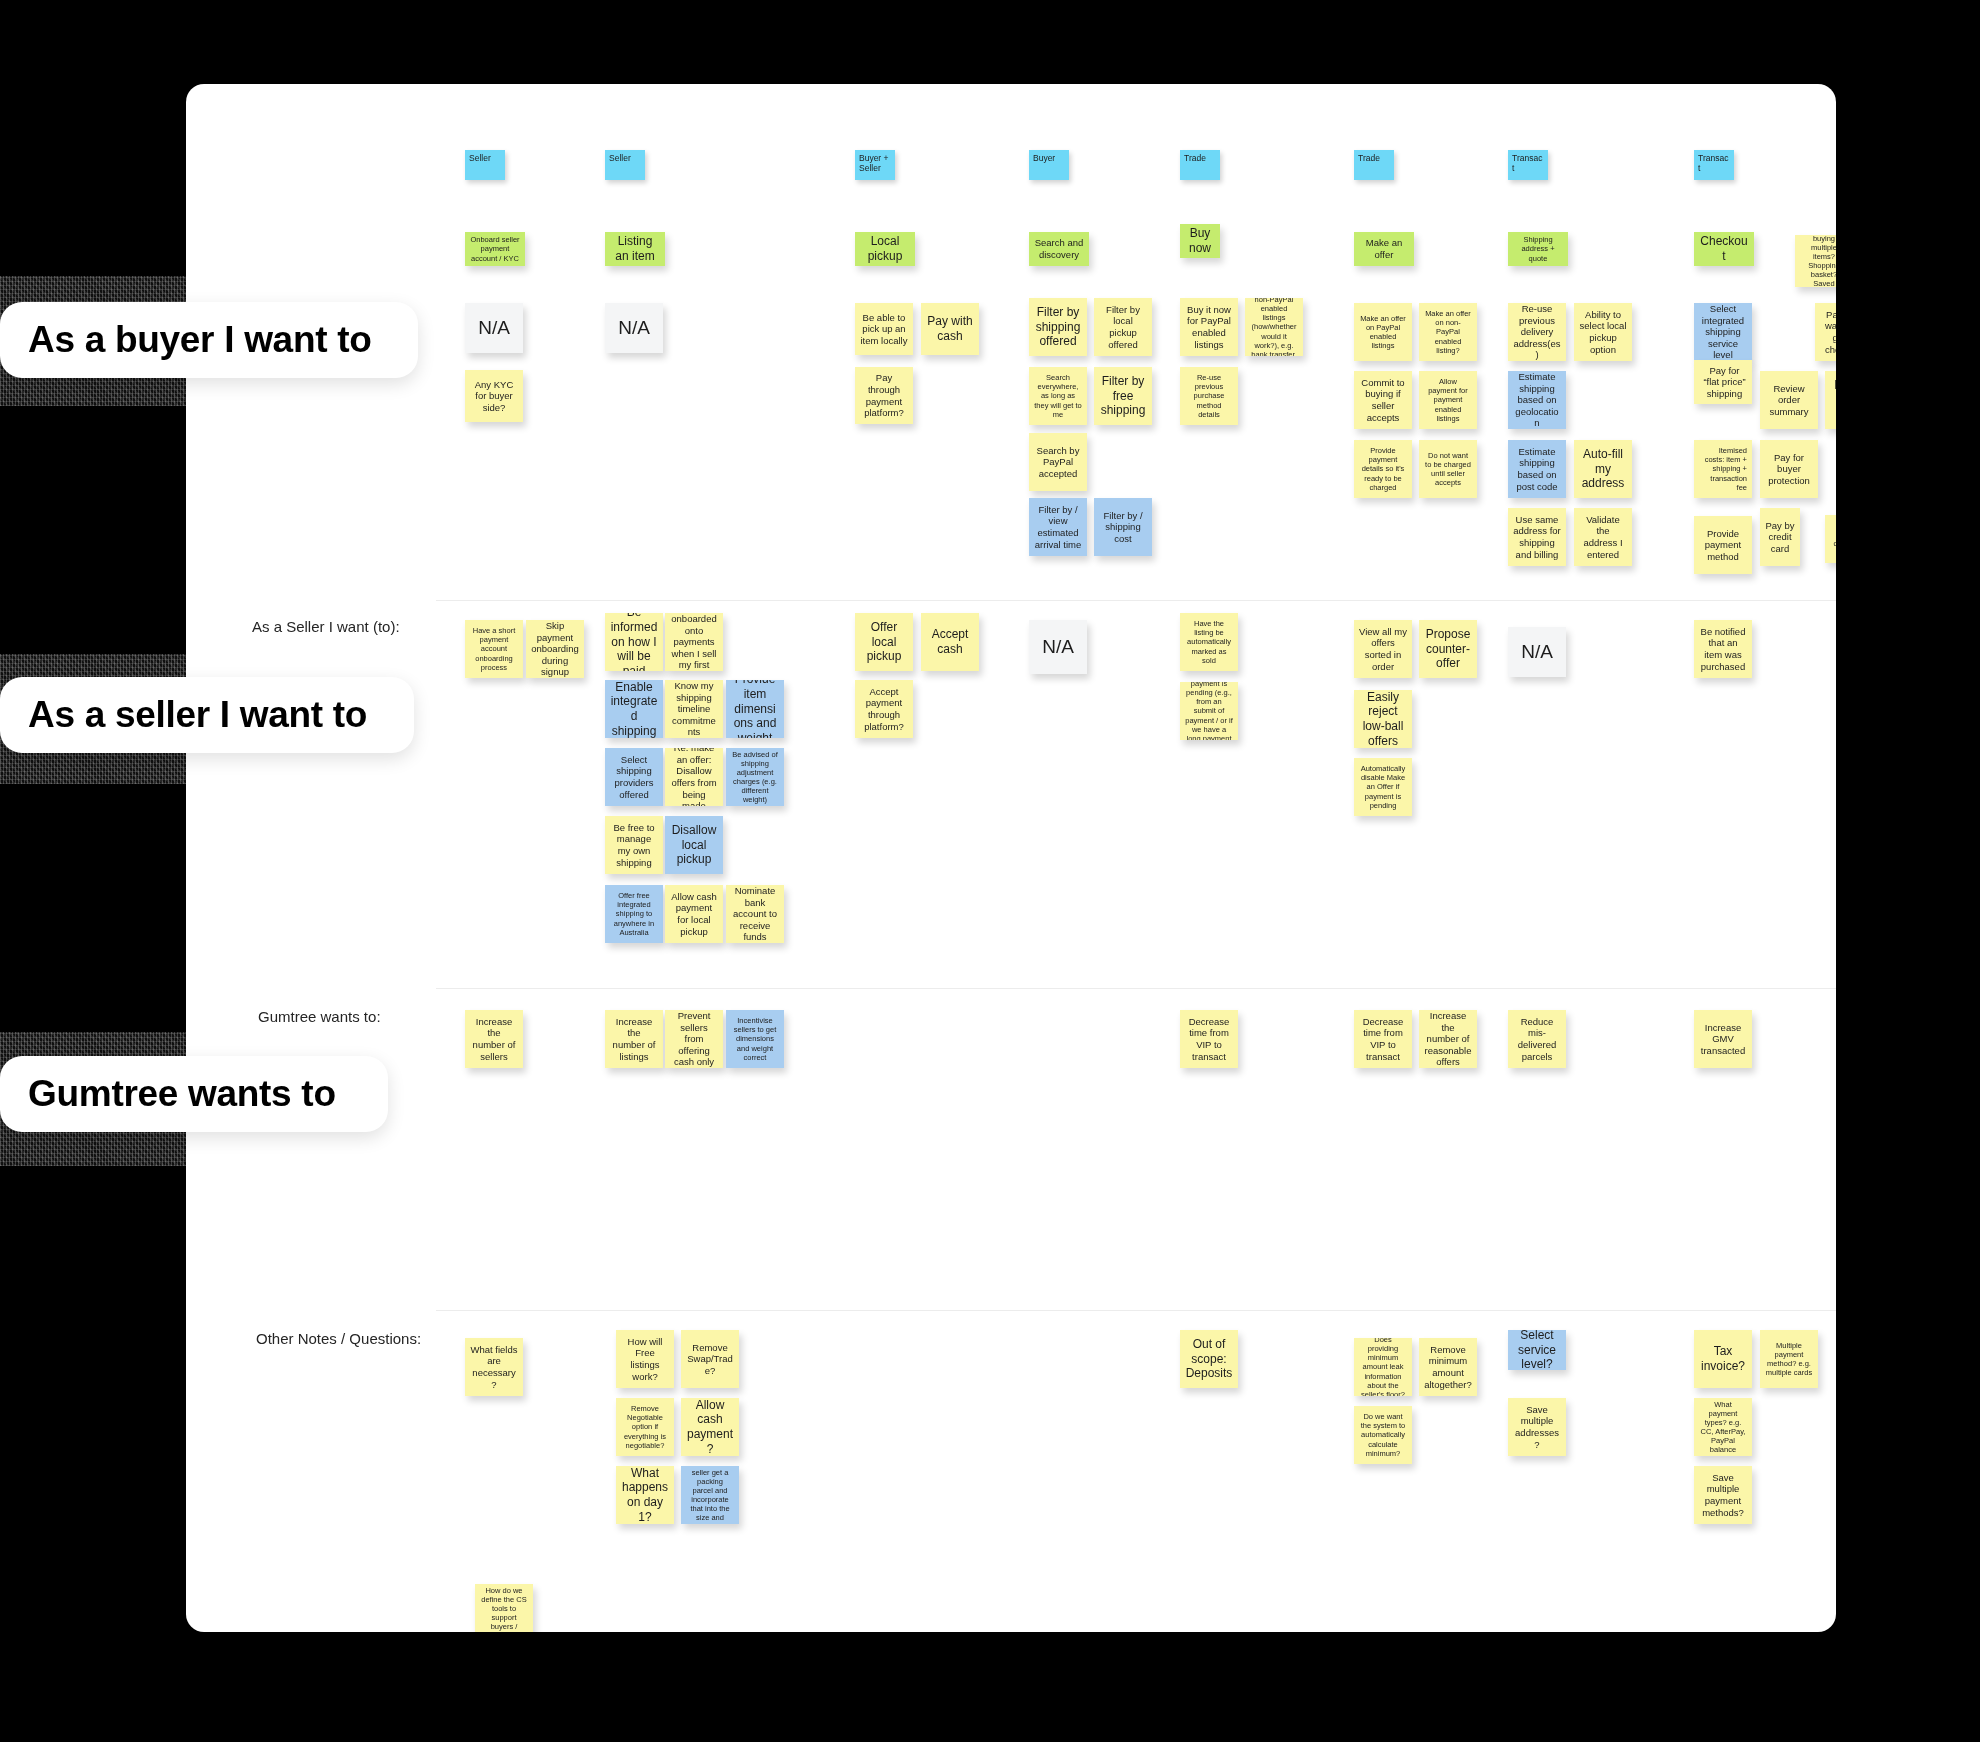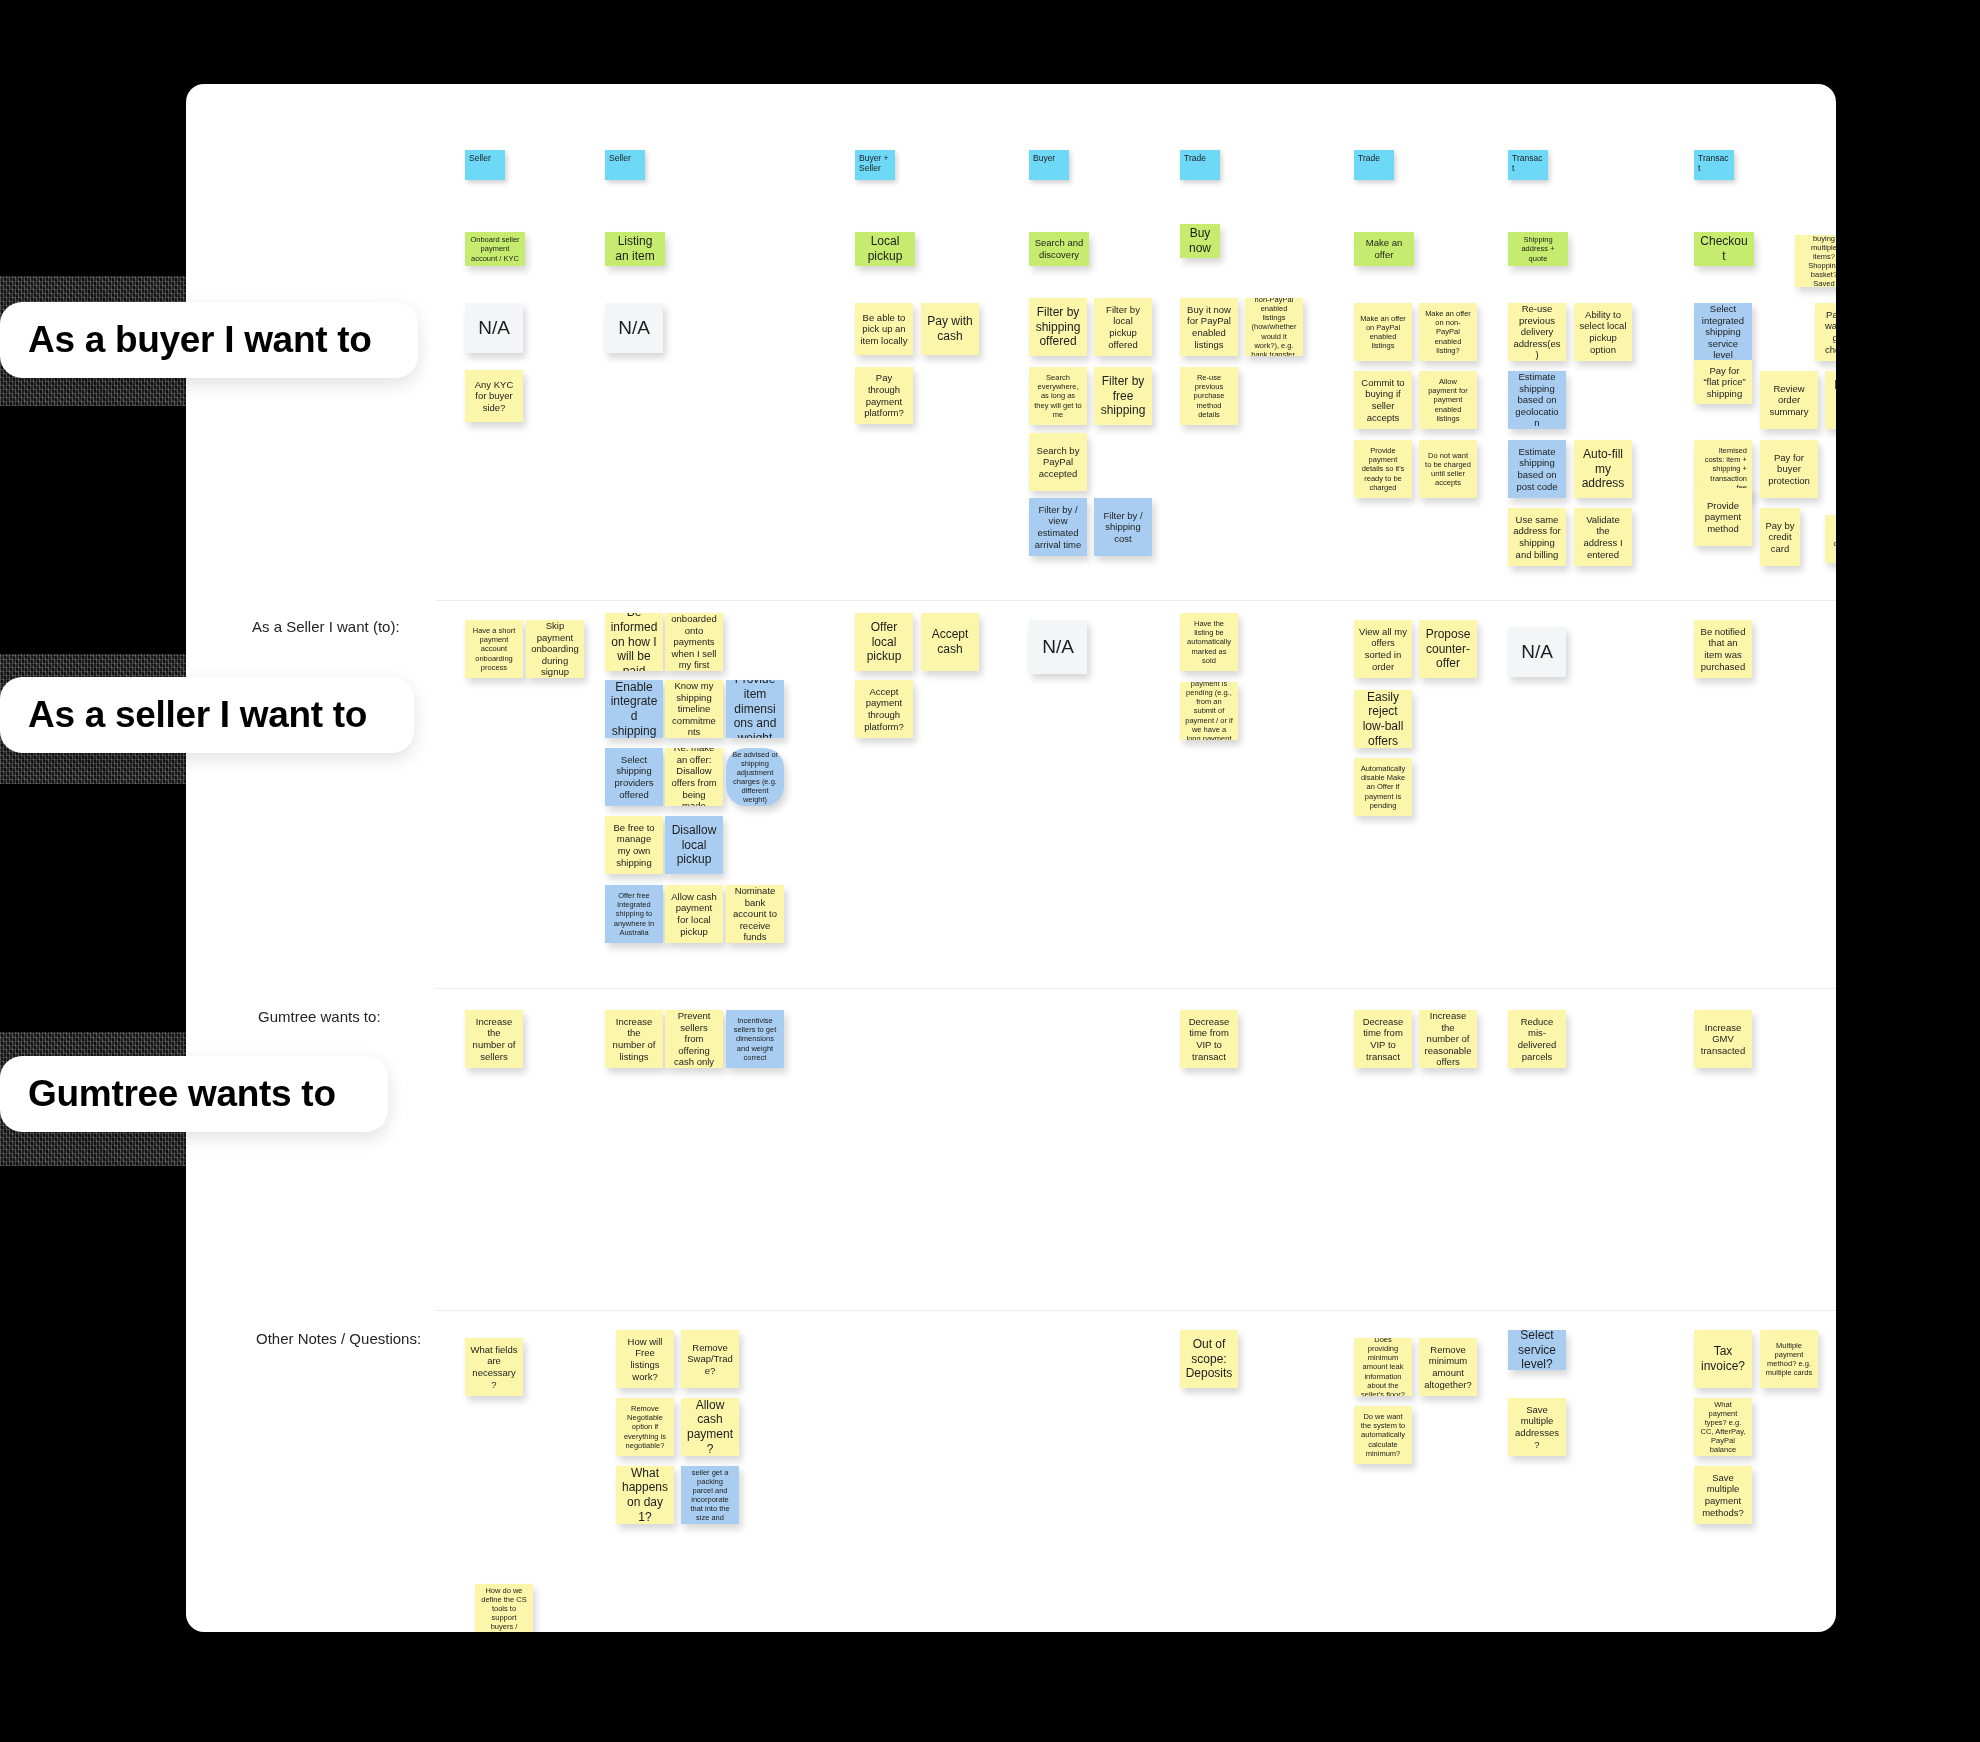--- a/index.html
+++ b/index.html
@@ -156,33 +156,33 @@
         <div class="note yellow fs-s" style="left: 1322px; top: 424px; width: 58px; height: 58px;">Use same address for shipping and billing</div>
         <div class="note yellow fs-s" style="left: 1388px; top: 424px; width: 58px; height: 58px;">Validate the address I entered</div>
         <div class="note yellow fs-xs" style="left: 1609px; top: 151px; width: 58px; height: 52px;">Experience of buying multiple items? Shopping basket? Saved preferences?</div>
         <div class="note yellow fs-s" style="left: 1629px; top: 219px; width: 58px; height: 58px;">Pay with wallet, or guest checkout</div>
         <div class="note blue fs-s" style="left: 1508px; top: 219px; width: 58px; height: 58px;">Select integrated shipping service level</div>
         <div class="note yellow fs-s" style="left: 1508px; top: 276px; width: 58px; height: 44px; padding-left: 8px;">Pay for “flat price” shipping</div>
         <div class="note yellow fs-s" style="left: 1574px; top: 287px; width: 58px; height: 58px;">Review order summary</div>
         <div class="note yellow fs-m" style="left: 1639px; top: 287px; width: 58px; height: 58px;">Review order details</div>
         <div class="note yellow fs-xs" style="left: 1508px; top: 356px; width: 58px; height: 58px; text-align: right;">Itemised costs: item + shipping + transaction fee</div>
         <div class="note yellow fs-s" style="left: 1574px; top: 356px; width: 58px; height: 58px;">Pay for buyer protection</div>
-        <div class="note yellow fs-s" style="left: 1508px; top: 404px; width: 58px; height: 58px;">Provide payment method</div>
+        <div class="note yellow fs-s" style="left: 1508px; top: 432px; width: 58px; height: 58px;">Provide payment method</div>
         <div class="note yellow fs-s" style="left: 1574px; top: 424px; width: 40px; height: 58px;">Pay by credit card</div>
         <div class="note yellow fs-xs" style="left: 1639px; top: 431px; width: 58px; height: 48px;">View order confirmation</div>
         <div class="note yellow fs-xs" style="left: 279px; top: 536px; width: 58px; height: 58px;">Have a short payment account onboarding process</div>
         <div class="note yellow fs-s" style="left: 340px; top: 536px; width: 58px; height: 58px;">Skip payment onboarding during signup</div>
         <div class="note yellow fs-m" style="left: 419px; top: 529px; width: 58px; height: 58px;">Be informed on how I will be paid</div>
         <div class="note yellow fs-s" style="left: 479px; top: 529px; width: 58px; height: 58px;">Be onboarded onto payments when I sell my first item</div>
         <div class="note blue fs-m" style="left: 419px; top: 596px; width: 58px; height: 58px;">Enable integrated shipping</div>
         <div class="note yellow fs-s" style="left: 479px; top: 596px; width: 58px; height: 58px;">Know my shipping timeline commitments</div>
         <div class="note blue fs-m" style="left: 540px; top: 596px; width: 58px; height: 58px;">Provide item dimensions and weight</div>
         <div class="note blue fs-s" style="left: 419px; top: 664px; width: 58px; height: 58px;">Select shipping providers offered</div>
         <div class="note yellow fs-s" style="left: 479px; top: 664px; width: 58px; height: 58px;">Re. make an offer: Disallow offers from being made</div>
-        <div class="note blue fs-xs" style="left: 540px; top: 664px; width: 58px; height: 58px; border-radius: 20px;">Be advised of shipping adjustment charges (e.g. different weight)</div>
+        <div class="note blue fs-xs" style="left: 540px; top: 664px; width: 58px; height: 58px;">Be advised of shipping adjustment charges (e.g. different weight)</div>
         <div class="note yellow fs-s" style="left: 419px; top: 732px; width: 58px; height: 58px;">Be free to manage my own shipping</div>
         <div class="note blue fs-m" style="left: 479px; top: 732px; width: 58px; height: 58px;">Disallow local pickup</div>
         <div class="note blue fs-xs" style="left: 419px; top: 801px; width: 58px; height: 58px;">Offer free integrated shipping to anywhere in Australia</div>
         <div class="note yellow fs-s" style="left: 479px; top: 801px; width: 58px; height: 58px;">Allow cash payment for local pickup</div>
         <div class="note yellow fs-s" style="left: 540px; top: 801px; width: 58px; height: 58px;">Nominate bank account to receive funds</div>
         <div class="note yellow fs-m" style="left: 669px; top: 529px; width: 58px; height: 58px;">Offer local pickup</div>
         <div class="note yellow fs-m" style="left: 735px; top: 529px; width: 58px; height: 58px;">Accept cash</div>
         <div class="note yellow fs-s" style="left: 669px; top: 596px; width: 58px; height: 58px;">Accept payment through platform?</div>
         <div class="note grey fs-xl" style="left: 843px; top: 536px; width: 58px; height: 54px;">N/A</div>
         <div class="note yellow fs-xs" style="left: 994px; top: 529px; width: 58px; height: 58px;">Have the listing be automatically marked as sold</div>

